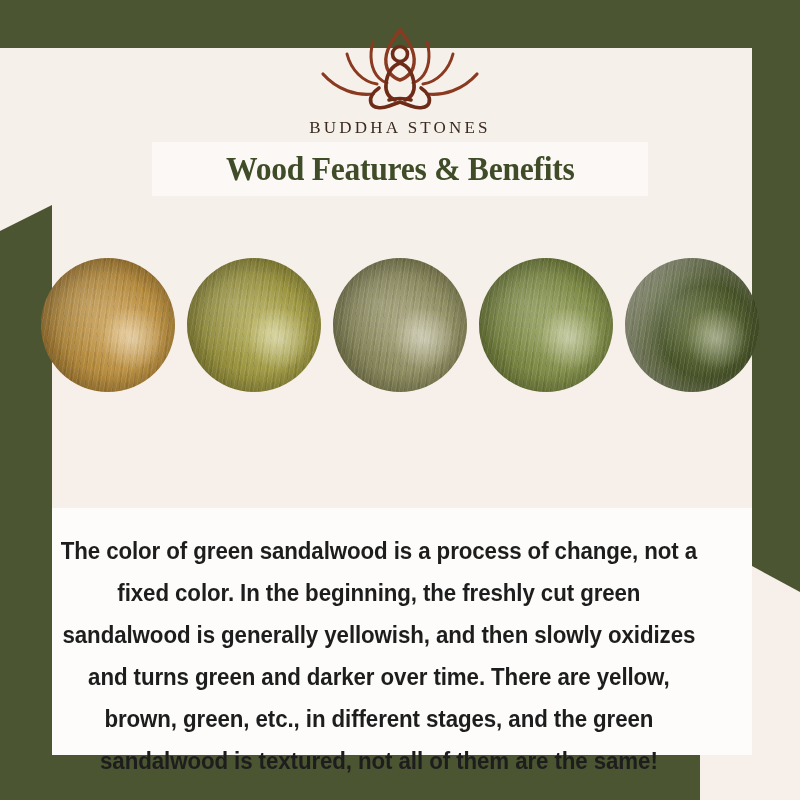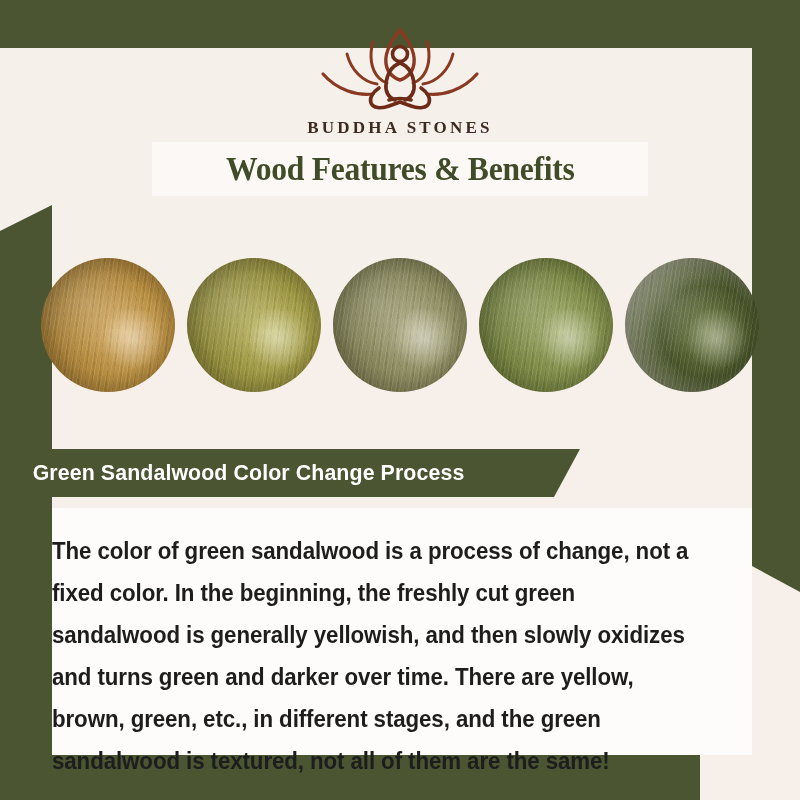--- a/index.html
+++ b/index.html
@@ -50,21 +50,21 @@
     position:absolute; top:22px; left:0; width:800px;
     display:flex; flex-direction:column; align-items:center;
   }
   .lotus-svg { display:block; }
   .brand-name {
     margin-top:4px;
     font-family:"Liberation Serif", serif;
     font-size:17px;
     letter-spacing:3.2px;
     color:#3a2a20;
-    font-weight:700;
+    font-weight:400;
   }
 
   
   .title-band {
     position:absolute; top:142px; left:152px;
     width:496px; height:54px;
     background:#fbf8f6;
     display:flex; align-items:center; justify-content:center;font-family:Liberation Serif, serif;
   }
   .title-text {
@@ -121,20 +121,21 @@
     transform:scaleX(0.97);
     white-space:nowrap;
   }
 
   
   .text-panel {
     position:absolute; top:508px; left:52px;
     width:700px; height:247px;
     background:#fdfcfa;
     padding:22px 26px 0 0;
+    text-align:center;
   }
   .body-text {
     font-size:23px;
     line-height:42px;
     color:#1d1d1d;
     font-weight:bold;
     letter-spacing:-0.1px;
     transform:scaleX(0.97);
     transform-origin:left top;
   }
@@ -197,21 +198,18 @@
     <div class="bead" style="background: radial-gradient(circle at 62% 55%, rgb(163, 174, 108) 0%, rgb(125, 138, 70) 42%, rgb(81, 92, 38) 100%);">
       <span class="grain"></span>
       <span class="shade"></span>
     </div>
     <div class="bead" style="background: radial-gradient(circle at 62% 55%, rgb(109, 122, 64) 0%, rgb(73, 85, 42) 42%, rgba(40, 48, 18, 0.267) 100%);">
       <span class="grain"></span>
       <span class="shade"></span>
     </div>
   </div>
 
-  <div class="section-banner">
-    <div class="section-banner-text">Green Sandalwood Color Change Process</div>
-  </div>
 
   <div class="text-panel">
     <p class="body-text">The color of green sandalwood is a process of change, not a fixed color. In the beginning, the freshly cut green sandalwood is generally yellowish, and then slowly oxidizes and turns green and darker over time. There are yellow, brown, green, etc., in different stages, and the green sandalwood is textured, not all of them are the same!</p>
   </div>
 
 </div>
 
 </body></html>

